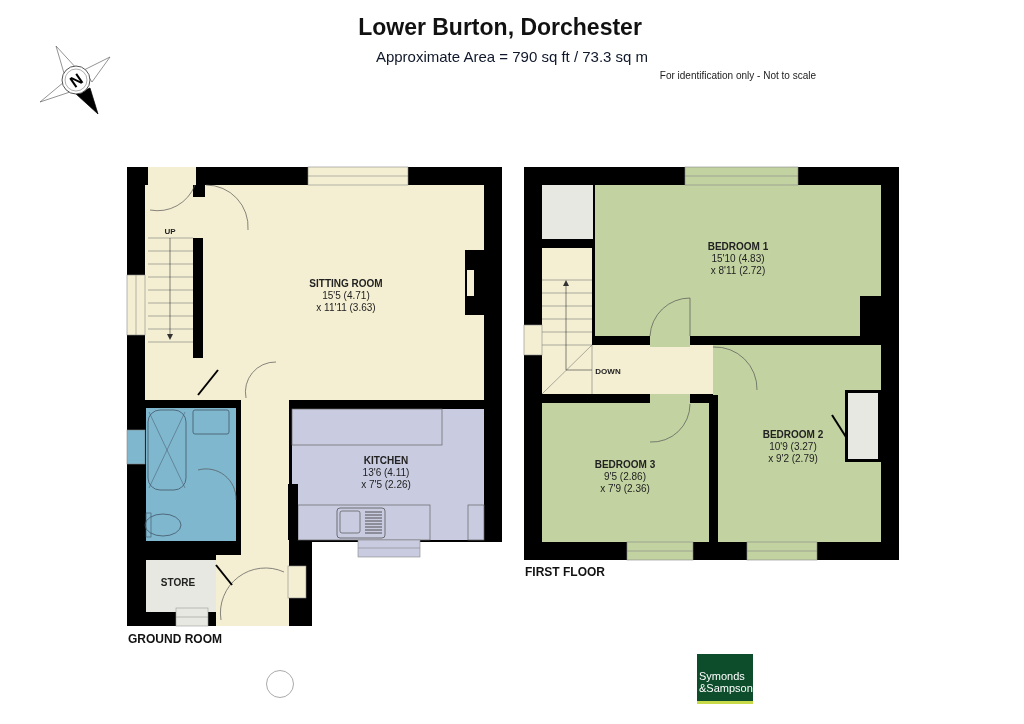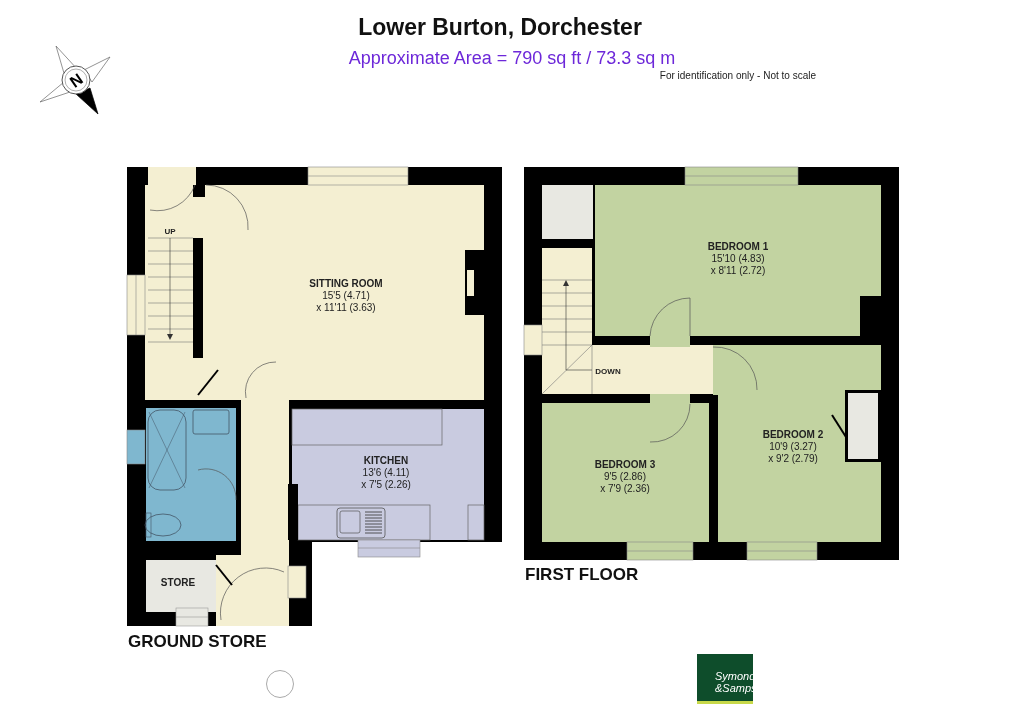--- a/index.html
+++ b/index.html
@@ -1,25 +1,25 @@
 <!DOCTYPE html>
 <html><head>
 <meta charset="utf-8">
 <style>
   html, body { margin:0; padding:0; background:#ffffff; }
   body { width:1024px; height:724px; position:relative; overflow:hidden; font-family:"Liberation Sans", sans-serif; }
   .title { position:absolute; left:0; width:1000px; top:14px; text-align:center; font-size:23px; font-weight:bold; color:#111; }
-  .subtitle { position:absolute; left:0; width:1024px; top:48px; text-align:center; font-size:18px; color:#6d28d9; }
+  .subtitle { position:absolute; left:0; width:1024px; top:48px; text-align:center; font-size:15px; color:#0f172a; }
   .note { position:absolute; left:0; width:816px; top:70px; text-align:right; font-size:10px; color:#222; }
   svg.plan { position:absolute; left:0; top:0; }
   .rlabel { font-family:"Liberation Sans", sans-serif; font-weight:bold; font-size:10px; fill:#222; text-anchor:middle; }
   .rdim { font-family:"Liberation Sans", sans-serif; font-size:10px; fill:#222; text-anchor:middle; }
-  .floorlabel { position:absolute; font-size:17px; font-weight:bold; color:#111; }
+  .floorlabel { position:absolute; font-size:12px; font-weight:bold; color:#111; }
   .footer { position:absolute; left:300px; top:664px; width:390px; font-size:8.4px; line-height:11px; color:#888; }
-  .logo { position:absolute; left:697px; top:654px; width:56px; height:50px; background:#0e4d2b; border-bottom:3px solid #c8d94a; color:#fff; font-size:11px; line-height:12px; padding:16px 0 0 18px; box-sizing:border-box;font-style:italic; }
+  .logo { position:absolute; left:697px; top:654px; width:56px; height:50px; background:#0e4d2b; border-bottom:3px solid #c8d94a; color:#fff; font-size:11px; line-height:12px; padding:16px 0 0 2px; box-sizing:border-box; }
   .fp-icon { position:absolute; left:266px; top:670px; width:26px; height:26px; border:1px solid #aaa; border-radius:50%; }
 </style>
 </head>
 <body>
 
 <div class="title">Lower Burton, Dorchester</div>
 <div class="subtitle">Approximate Area = 790 sq ft / 73.3 sq m</div>
 <div class="note">For identification only - Not to scale</div>
 
 <svg class="plan" width="1024" height="724" viewBox="0 0 1024 724">
@@ -184,21 +184,21 @@
   <text class="rdim" x="738" y="274">x 8'11 (2.72)</text>
   <text class="rlabel" x="793" y="438">BEDROOM 2</text>
   <text class="rdim" x="793" y="450">10'9 (3.27)</text>
   <text class="rdim" x="793" y="462">x 9'2 (2.79)</text>
   <text class="rlabel" x="625" y="468">BEDROOM 3</text>
   <text class="rdim" x="625" y="480">9'5 (2.86)</text>
   <text class="rdim" x="625" y="492">x 7'9 (2.36)</text>
   <text class="rlabel" x="608" y="374" style="font-size:8px">DOWN</text>
 </svg>
 
-<div class="floorlabel" style="left:128px; top:632px;">GROUND STORE</div>
+<div class="floorlabel" style="left:128px; top:632px;">GROUND ROOM</div>
 <div class="floorlabel" style="left:525px; top:565px;">FIRST FLOOR</div>
 
 <div class="fp-icon"></div>
 <div class="footer">
 </div>
 <div class="logo">
   <div>Symonds</div>
   <div>&amp;Sampson</div>
 </div>
 

